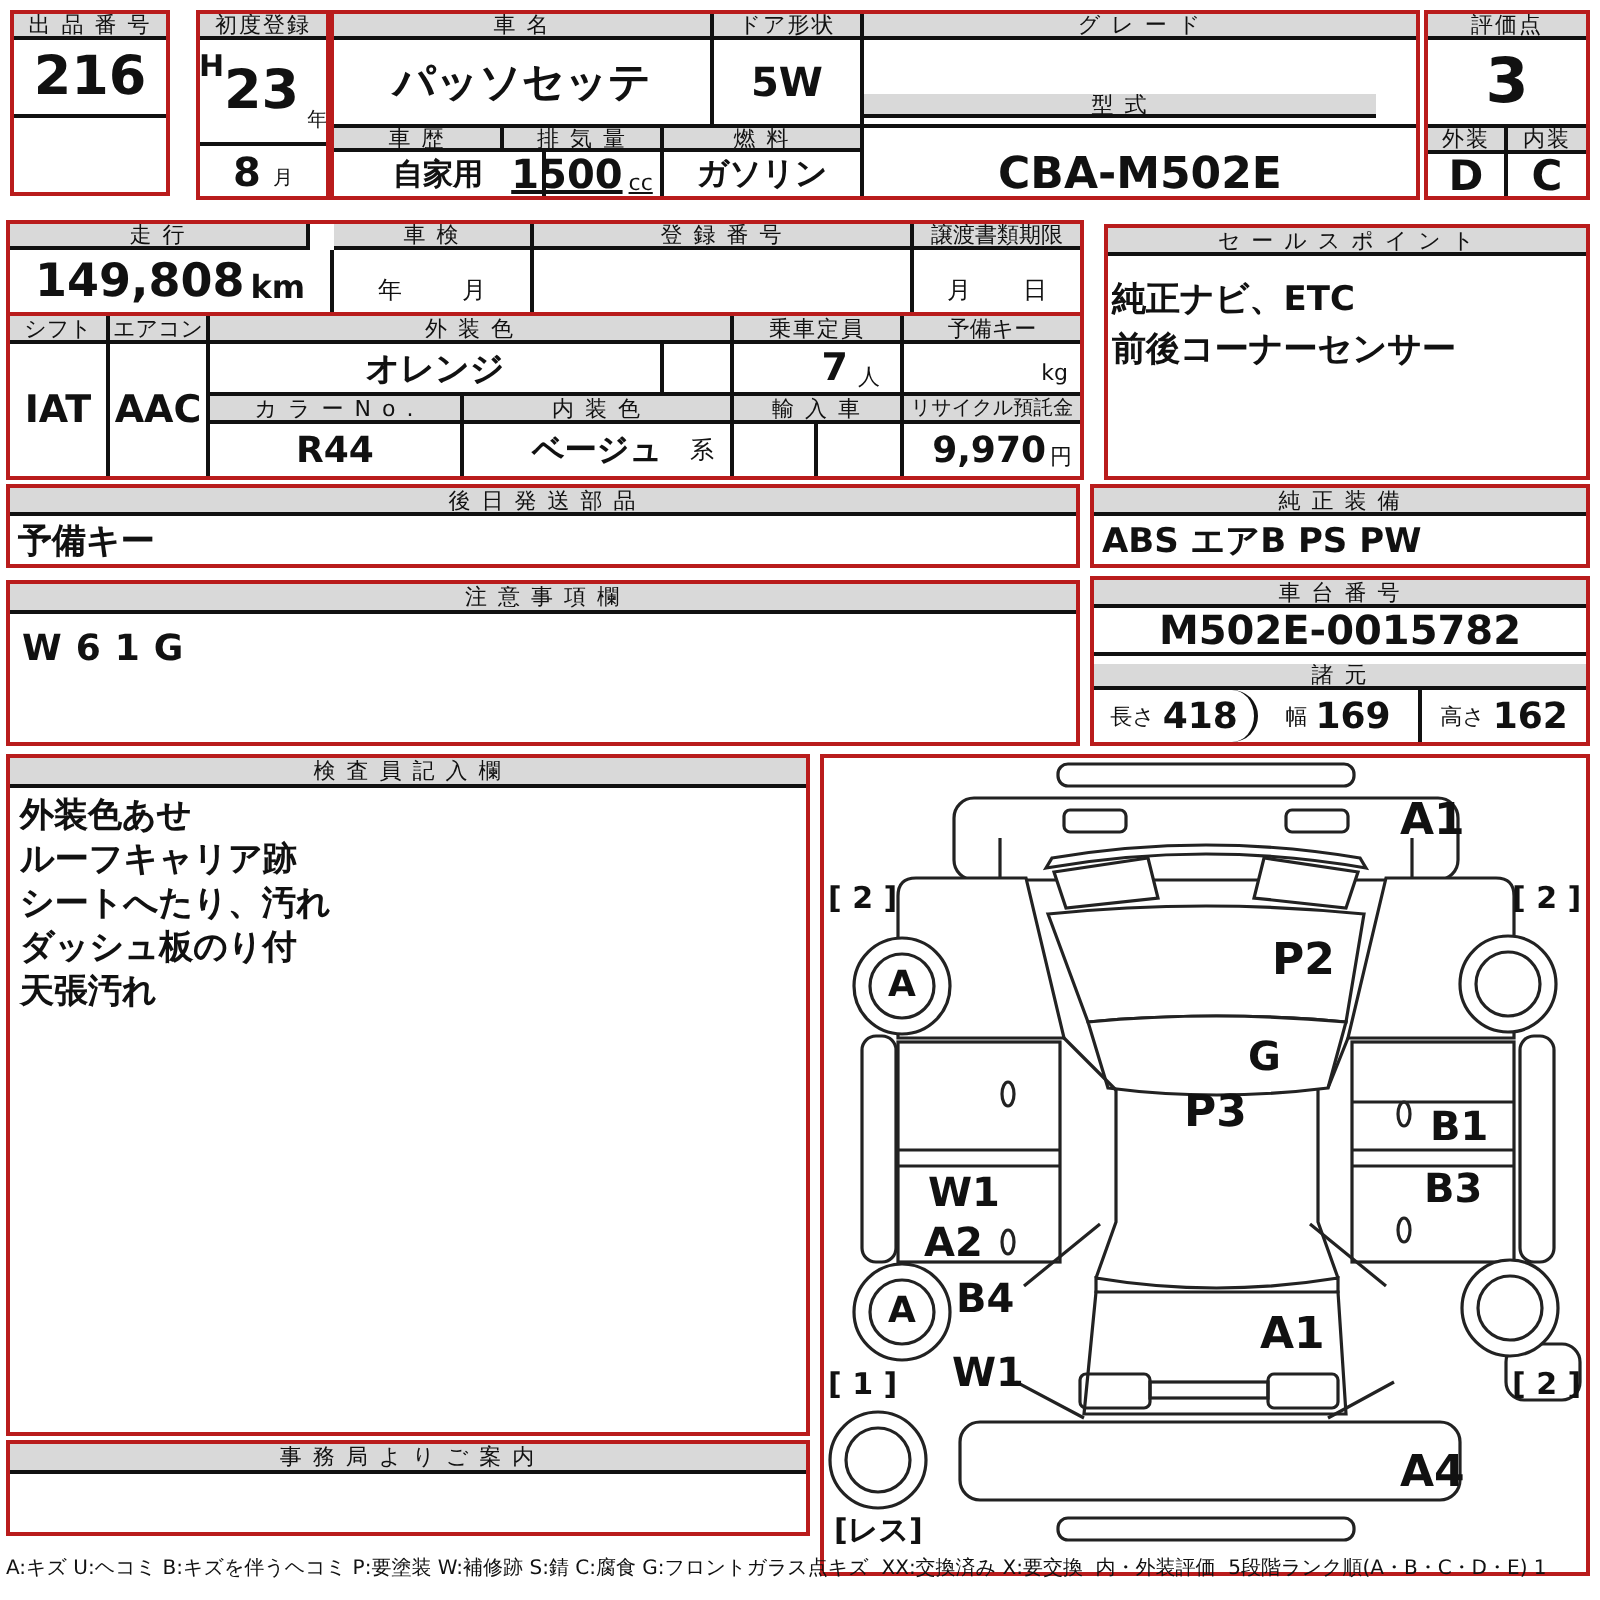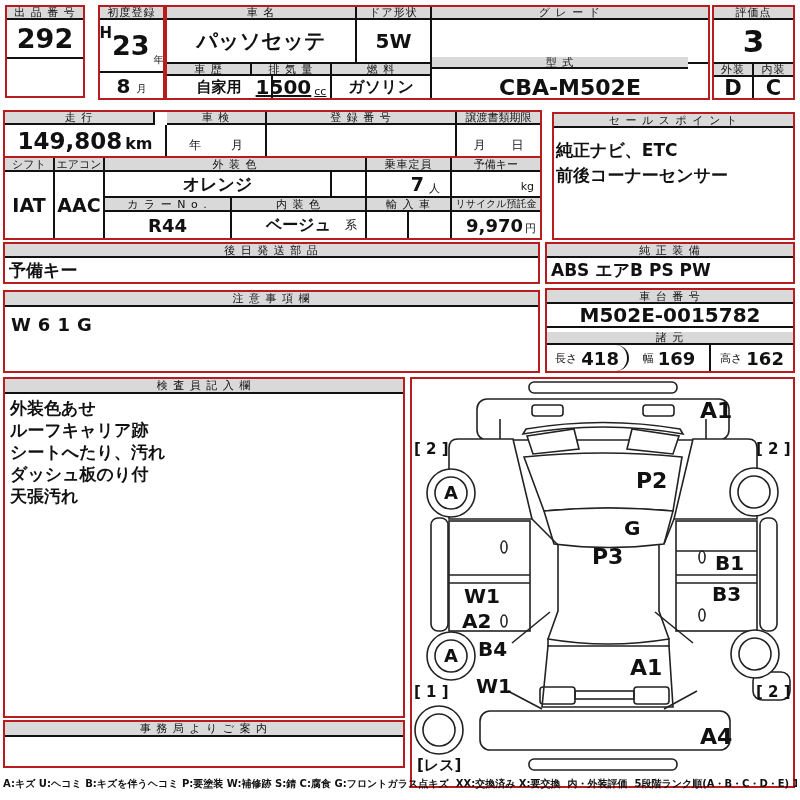--- a/index.html
+++ b/index.html
@@ -20,21 +20,21 @@
   .dwheel{position:absolute;font-weight:bold;font-size:18px;width:20px;text-align:center;line-height:1;}
   svg{position:absolute;left:0;top:0;}
   .ln{stroke:#222;stroke-width:1.6;fill:none;}
   .lnf{stroke:#222;stroke-width:1.6;fill:#fff;}
 </style>
 </head>
 <body>
 
 <div class="sec" style="left:5px;top:5px;width:80px;height:93px;">
   <div class="cell hdr bb" style="left:0;top:0;width:76px;height:13px;">出 品 番 号</div>
-  <div class="cell bold bb" style="left:0;top:13px;width:76px;height:39px;font-size:27px;">292</div>
+  <div class="cell bold bb" style="left:0;top:13px;width:76px;height:39px;font-size:27px;">216</div>
   <div class="cell" style="left:0;top:52px;width:76px;height:37px;"></div>
 </div>
 
 <div class="sec" style="left:98px;top:5px;width:67px;height:95px;">
   <div class="cell hdr bb" style="left:0;top:0;width:63px;height:13px;">初度登録</div>
   <div class="cell bb" style="left:0;top:13px;width:63px;height:53px;">
     <span class="bold" style="font-size:15px;align-self:flex-start;margin-top:4px;">H</span>
       <span class="bold" style="font-size:27px;">23</span>
       <span style="font-size:10px;align-self:flex-end;margin-bottom:4px;margin-left:4px;">年</span>
   </div>
@@ -53,21 +53,21 @@
   <div class="cell bb" style="left:265px;top:13px;width:276px;height:44px;"></div>
   <div class="cell hdr bb br" style="left:0;top:57px;width:85px;height:12px;">車 歴</div>
   <div class="cell bold br" style="left:0;top:69px;width:106px;height:22px;font-size:15px;">自家用</div>
   <div class="cell hdr bb br" style="left:85px;top:57px;width:80px;height:12px;">排 気 量</div>
   <div class="cell br" style="left:85px;top:69px;width:80px;height:22px;text-decoration:underline;">
     <span class="bold" style="font-size:20px;">1500</span>
       <span class="unit" style="font-weight:normal;margin-top:8px;">cc</span>
   </div>
   <div class="cell hdr bb br" style="left:165px;top:57px;width:100px;height:12px;">燃 料</div>
   <div class="cell bold br" style="left:165px;top:69px;width:100px;height:22px;font-size:16px;">ガソリン</div>
-  <div class="cell hdr bb" style="left:265px;top:50px;width:256px;height:12px;">型 式</div>
+  <div class="cell hdr bb" style="left:265px;top:40px;width:256px;height:12px;">型 式</div>
   <div class="cell bold" style="left:265px;top:69px;width:276px;height:22px;font-size:22px;">CBA-M502E</div>
 </div>
 
 <div class="sec" style="left:712px;top:5px;width:83px;height:95px;">
   <div class="cell hdr bb" style="left:0;top:0;width:79px;height:13px;">評価点</div>
   <div class="cell bold bb" style="left:0;top:13px;width:79px;height:44px;font-size:31px;">3</div>
   <div class="cell hdr bb br" style="left:0;top:57px;width:40px;height:13px;">外装</div>
   <div class="cell hdr bb" style="left:40px;top:57px;width:39px;height:13px;">内装</div>
   <div class="cell bold br" style="left:0;top:70px;width:40px;height:21px;font-size:21px;">D</div>
   <div class="cell bold" style="left:40px;top:70px;width:39px;height:21px;font-size:21px;">C</div>
@@ -266,13 +266,13 @@
   <span class="dtire" style="left:344px;top:306px;">[ 2 ]</span>
   <span class="dmark" style="left:288px;top:347px;font-size:22px;">A4</span>
   <span class="dtire" style="left:5px;top:379px;">[レス]</span>
 </div>
 
 <div class="sec" style="left:3px;top:720px;width:402px;height:48px;">
   <div class="cell hdr bb" style="left:0;top:0;width:398px;height:15px;">事 務 局 よ り ご 案 内</div>
   <div class="cell" style="left:0;top:15px;width:398px;height:29px;"></div>
 </div>
 
-<div class="abs" style="left:3px;top:777px;width:794px;font-size:10px;font-weight:bold;white-space:pre;overflow:hidden;text-align:center;">A:キズ U:ヘコミ B:キズを伴うヘコミ P:要塗装 W:補修跡 S:錆 C:腐食 G:フロントガラス点キズ  XX:交換済み X:要交換  内・外装評価  5段階ランク順(A・B・C・D・E) 1</div>
+<div class="abs" style="left:3px;top:777px;width:794px;font-size:10px;font-weight:normal;white-space:pre;overflow:hidden;">A:キズ U:ヘコミ B:キズを伴うヘコミ P:要塗装 W:補修跡 S:錆 C:腐食 G:フロントガラス点キズ  XX:交換済み X:要交換  内・外装評価  5段階ランク順(A・B・C・D・E) 1</div>
 
 </body></html>

